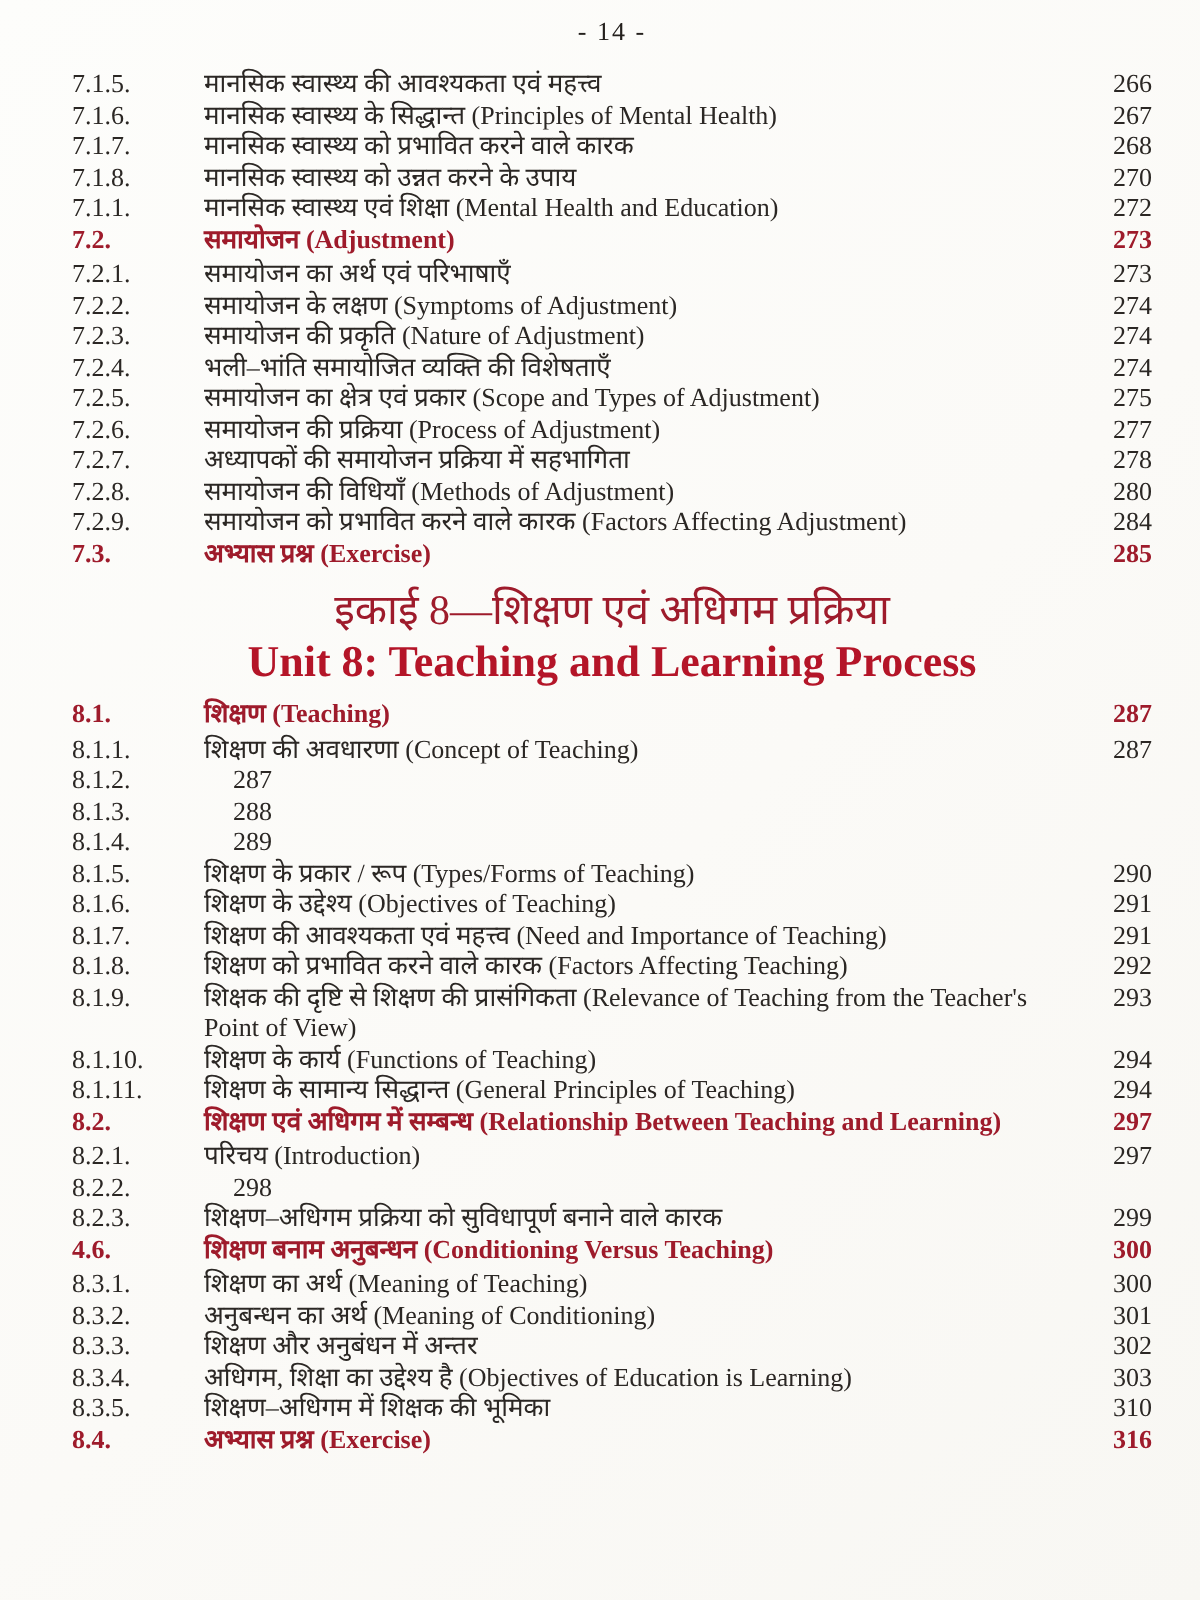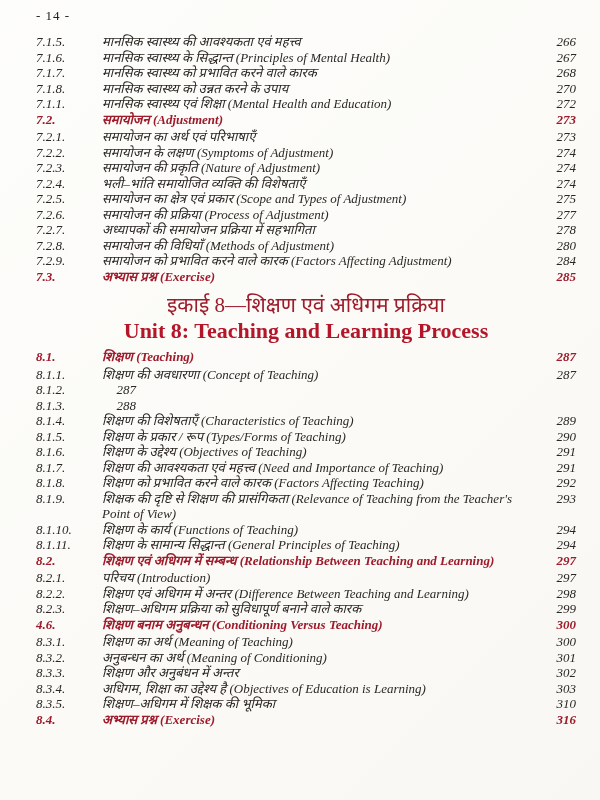--- a/index.html
+++ b/index.html
@@ -9,34 +9,33 @@
     height: 800px;
     margin: 0 auto;
     background: linear-gradient(135deg, #fdfdfb 0%, #fbfaf7 55%, #f8f7f3 100%);
     font-family: "Liberation Serif", "DejaVu Serif", serif;
     color: #2b2724;
     box-sizing: border-box;
     padding: 8px 24px 0 36px;
     overflow: hidden;
   }
   .page-header {
-    text-align: left;
+    text-align: center;
     font-size: 13px;
     line-height: 16px;
     letter-spacing: 1px;
     margin-bottom: 10px;
     color: #24201d;
   }
   .toc { width: 100%; }
   .toc-row {
     display: flex;
     align-items: flex-start;
     font-size: 13px;
     line-height: 15.5px;
-    font-style: italic;
   }
   .toc-row .num {
     flex: 0 0 66px;
     white-space: nowrap;
   }
   .toc-row .title {
     flex: 1 1 auto;
     padding-right: 10px;
   }
   .toc-row .pg {
@@ -171,21 +170,20 @@
       <div class="toc-row">
         <span class="num">8.1.2.</span>
         <span class="pg">287</span>
       </div>
       <div class="toc-row">
         <span class="num">8.1.3.</span>
         <span class="pg">288</span>
       </div>
       <div class="toc-row">
         <span class="num">8.1.4.</span>
-        <span class="title">शिक्षण की विशेषताएँ (Characteristics of Teaching)</span>
         <span class="pg">289</span>
       </div>
       <div class="toc-row">
         <span class="num">8.1.5.</span>
         <span class="title">शिक्षण के प्रकार / रूप (Types/Forms of Teaching)</span>
         <span class="pg">290</span>
       </div>
       <div class="toc-row">
         <span class="num">8.1.6.</span>
         <span class="title">शिक्षण के उद्देश्य (Objectives of Teaching)</span>
@@ -221,21 +219,20 @@
         <span class="title">शिक्षण एवं अधिगम में सम्बन्ध (Relationship Between Teaching and Learning)</span>
         <span class="pg">297</span>
       </div>
       <div class="toc-row">
         <span class="num">8.2.1.</span>
         <span class="title">परिचय (Introduction)</span>
         <span class="pg">297</span>
       </div>
       <div class="toc-row">
         <span class="num">8.2.2.</span>
-        <span class="title">शिक्षण एवं अधिगम में अन्तर (Difference Between Teaching and Learning)</span>
         <span class="pg">298</span>
       </div>
       <div class="toc-row">
         <span class="num">8.2.3.</span>
         <span class="title">शिक्षण–अधिगम प्रक्रिया को सुविधापूर्ण बनाने वाले कारक</span>
         <span class="pg">299</span>
       </div>
       <div class="toc-row em">
         <span class="num">4.6.</span>
         <span class="title">शिक्षण बनाम अनुबन्धन (Conditioning Versus Teaching)</span>

